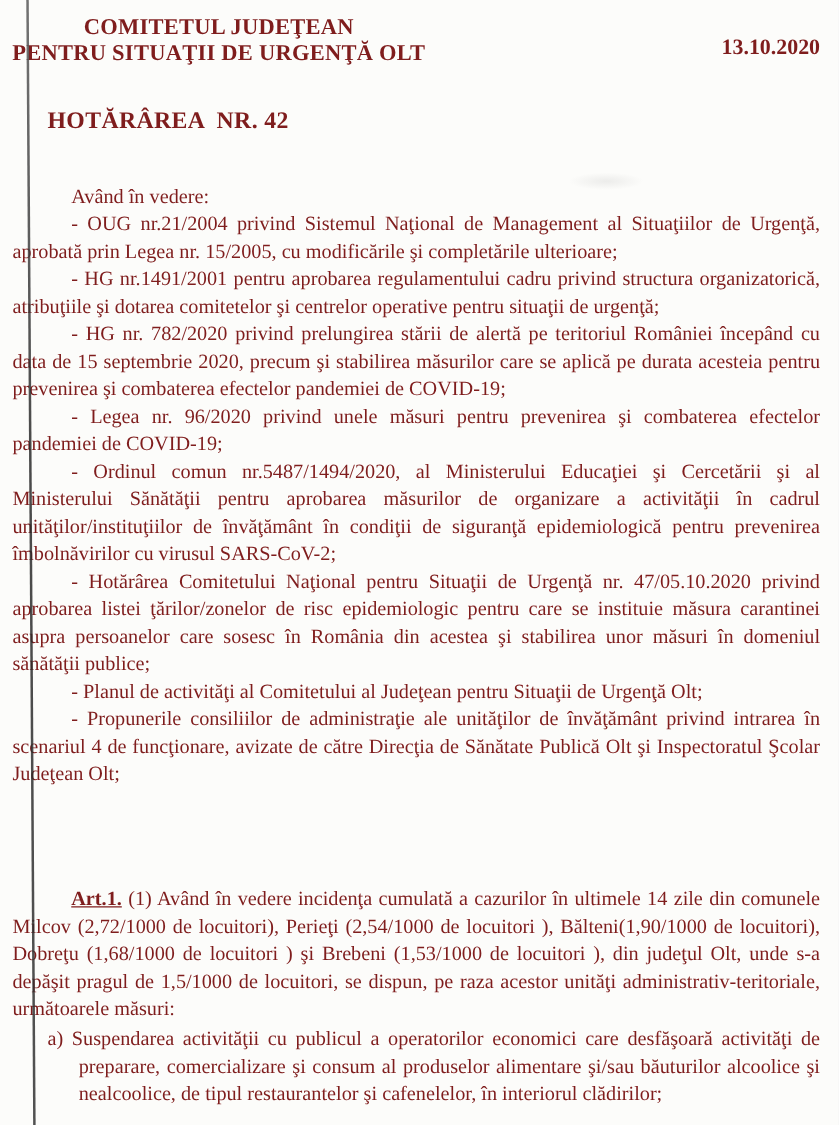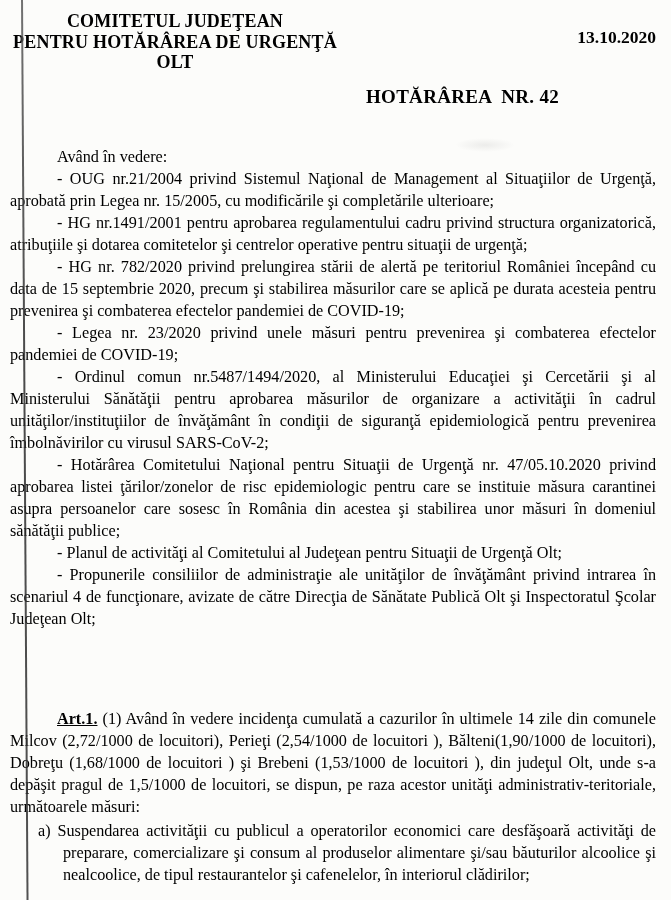--- a/index.html
+++ b/index.html
@@ -7,21 +7,21 @@
     padding: 0;
     background: #f4f4f2;
   }
   .page {
     position: relative;
     width: 671px;
     height: 900px;
     background: #fcfcfa;
     overflow: hidden;
     font-family: "Liberation Serif", serif;
-    color: #000000;
+    color: #7f1d1d;
   }
   
   .scan-line {
     position: absolute;
     left: 21px;
     top: -3px;
     width: 1.6px;
     height: 908px;
     background: linear-gradient(#5a5a5a, #2a2a2a 40%, #333);
     transform: rotate(-0.35deg);
@@ -59,21 +59,21 @@
     margin-top: 16px;
     padding-right: 8px;
   }
   .title {
     position: absolute;
     top: 86px;
     left: 0;
     width: 559px;
     box-sizing: border-box;
     padding-left: 38px;
-    text-align: right;
+    text-align: left;
     font-size: 19px;
     font-weight: bold;
     white-space: pre;
     letter-spacing: 0.3px;
   }
   .preamble {
     position: absolute;
     top: 146px;
     left: 10px;
     width: 646px;
@@ -117,33 +117,33 @@
 <body>
 
 <div class="page">
 
   <div class="scan-line"></div>
   <div class="smudge"></div>
 
   <div class="header">
     <div class="committee">
       <div>COMITETUL JUDEŢEAN</div>
-      <div>PENTRU HOTĂRÂREA DE URGENŢĂ OLT</div>
+      <div>PENTRU SITUAŢII DE URGENŢĂ OLT</div>
     </div>
     <div class="doc-date">13.10.2020</div>
   </div>
 
   <div class="title">HOTĂRÂREA  NR. 42</div>
 
   <div class="preamble">
     <p class="par">Având în vedere:</p>
     <p class="par">-  OUG nr.21/2004 privind Sistemul Naţional de Management al Situaţiilor de Urgenţă, aprobată prin Legea nr. 15/2005, cu modificările şi completările ulterioare;</p>
     <p class="par">- HG nr.1491/2001 pentru aprobarea regulamentului cadru privind structura organizatorică, atribuţiile şi dotarea comitetelor şi centrelor operative pentru situaţii de urgenţă;</p>
     <p class="par">- HG nr. 782/2020 privind prelungirea stării de alertă pe teritoriul României începând cu data de 15 septembrie 2020, precum şi stabilirea măsurilor care se aplică pe durata acesteia pentru prevenirea şi combaterea efectelor pandemiei de COVID-19;</p>
-    <p class="par">- Legea nr. 23/2020 privind unele măsuri pentru prevenirea şi combaterea efectelor pandemiei de COVID-19;</p>
+    <p class="par">- Legea nr. 96/2020 privind unele măsuri pentru prevenirea şi combaterea efectelor pandemiei de COVID-19;</p>
     <p class="par">- Ordinul comun nr.5487/1494/2020, al Ministerului Educaţiei şi Cercetării şi al Ministerului Sănătăţii pentru aprobarea măsurilor de organizare a activităţii în cadrul unităţilor/instituţiilor de învăţământ în condiţii de siguranţă epidemiologică pentru prevenirea îmbolnăvirilor cu virusul SARS-CoV-2;</p>
     <p class="par">- Hotărârea Comitetului Naţional pentru Situaţii de Urgenţă nr. 47/05.10.2020 privind aprobarea listei ţărilor/zonelor de risc epidemiologic pentru care se instituie măsura carantinei asupra persoanelor care sosesc în România din acestea şi stabilirea unor măsuri în domeniul sănătăţii publice;</p>
     <p class="par">- Planul de activităţi al Comitetului al Judeţean pentru Situaţii de Urgenţă Olt;</p>
     <p class="par">- Propunerile consiliilor de administraţie ale unităţilor de învăţământ privind intrarea în scenariul 4 de funcţionare, avizate de către Direcţia de Sănătate Publică Olt şi Inspectoratul Şcolar Judeţean Olt;</p>
   </div>
 
 
   <div class="article">
     <p class="par"><span class="b">Art.1.</span>
       <span>(1) Având în vedere incidenţa cumulată a cazurilor în ultimele 14 zile din comunele Milcov (2,72/1000 de locuitori), Perieţi (2,54/1000 de locuitori ), Bălteni(1,90/1000 de locuitori), Dobreţu (1,68/1000 de locuitori ) şi Brebeni (1,53/1000 de locuitori ), din judeţul Olt, unde s-a depăşit pragul de 1,5/1000 de locuitori, se dispun, pe raza acestor unităţi administrativ-teritoriale, următoarele măsuri:</span></p>

